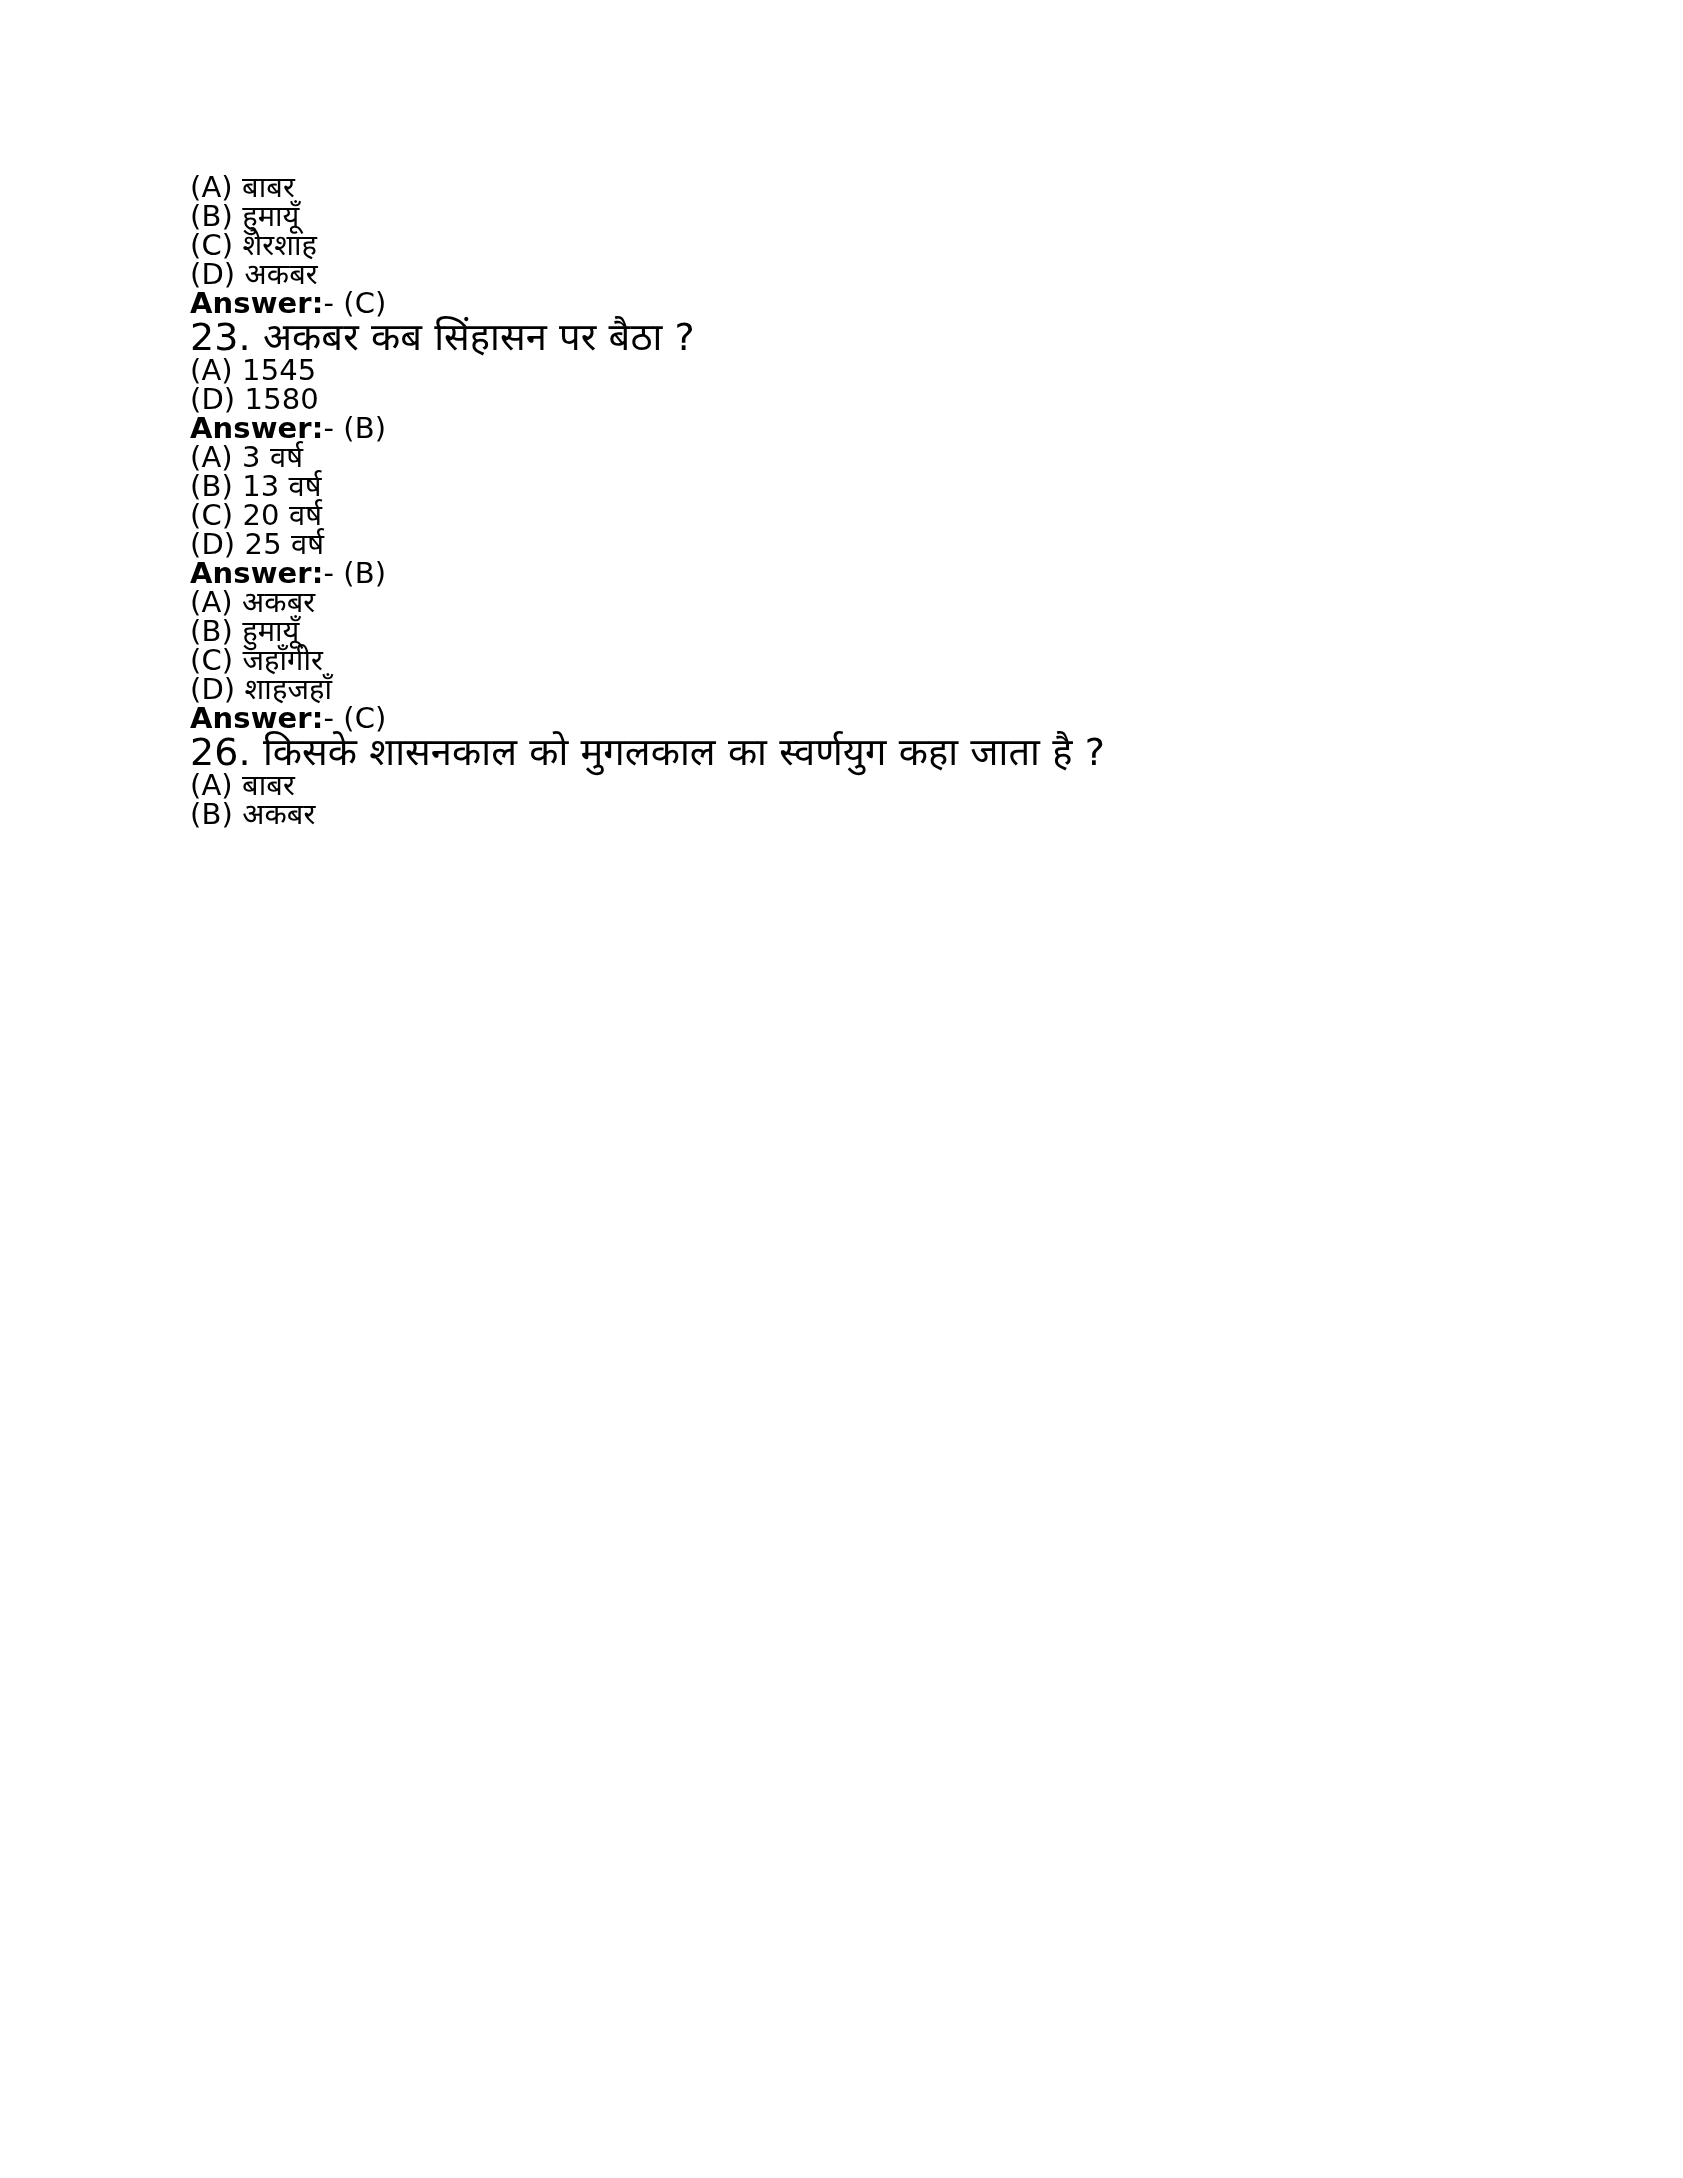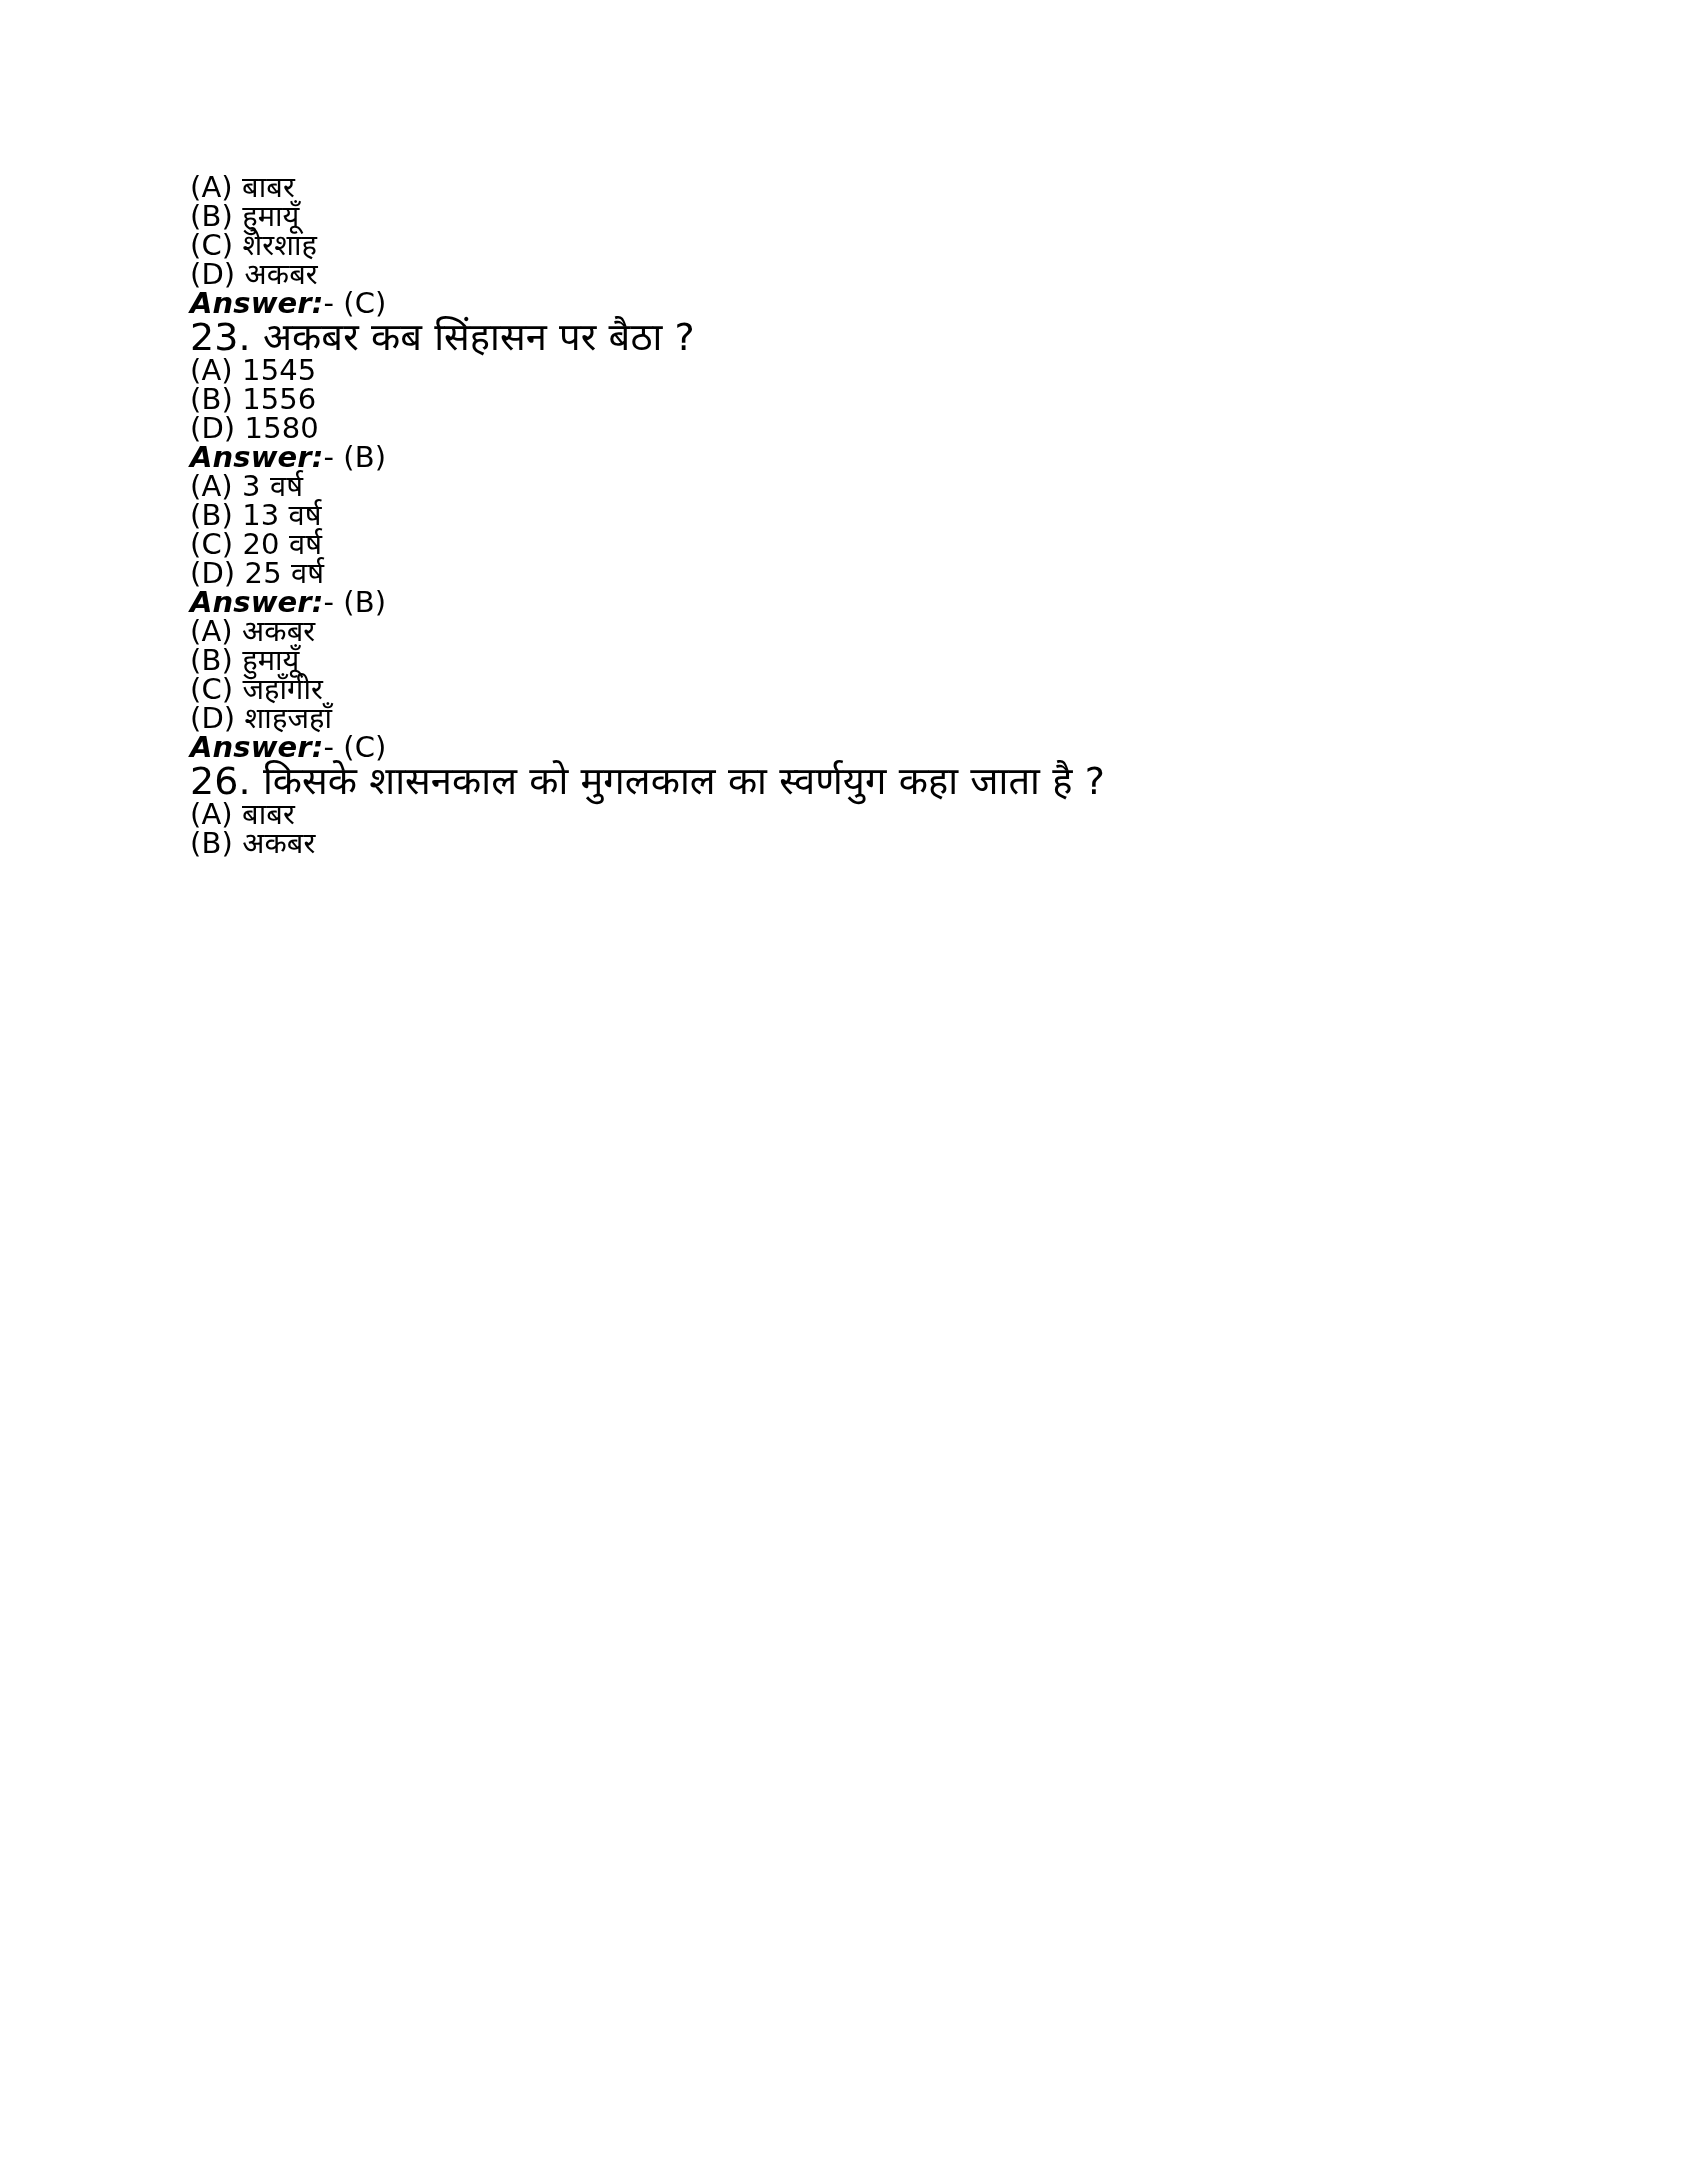--- a/index.html
+++ b/index.html
@@ -34,39 +34,37 @@
     font-size: 29px;
   }
   .question {
     font-size: 38px;
   }
   .answer {
     font-size: 29px;
   }
   .answer .lbl {
     font-weight: bold;
-    font-style: italic;
   }
   .blk {
     margin-bottom: 0;
   }
 </style>
 </head>
 <body>
 
 <div class="page">
   <div class="content" id="content">
       <div class="line blk option">(A) बाबर</div>
       <div class="line blk option">(B) हुमायूँ</div>
       <div class="line blk option">(C) शेरशाह</div>
       <div class="line blk option">(D) अकबर</div>
       <div class="line blk answer"><span class="lbl">Answer:</span><span>- (C)</span></div>
       <div class="line blk question">23. अकबर कब सिंहासन पर बैठा ?</div>
       <div class="line blk option">(A) 1545</div>
-      <div class="line blk option">(B) 1556</div>
       <div class="line blk option">(D) 1580</div>
       <div class="line blk answer"><span class="lbl">Answer:</span><span>- (B)</span></div>
       <div class="line blk option">(A) 3 वर्ष</div>
       <div class="line blk option">(B) 13 वर्ष</div>
       <div class="line blk option">(C) 20 वर्ष</div>
       <div class="line blk option">(D) 25 वर्ष</div>
       <div class="line blk answer"><span class="lbl">Answer:</span><span>- (B)</span></div>
       <div class="line blk option">(A) अकबर</div>
       <div class="line blk option">(B) हुमायूँ</div>
       <div class="line blk option">(C) जहाँगीर</div>

